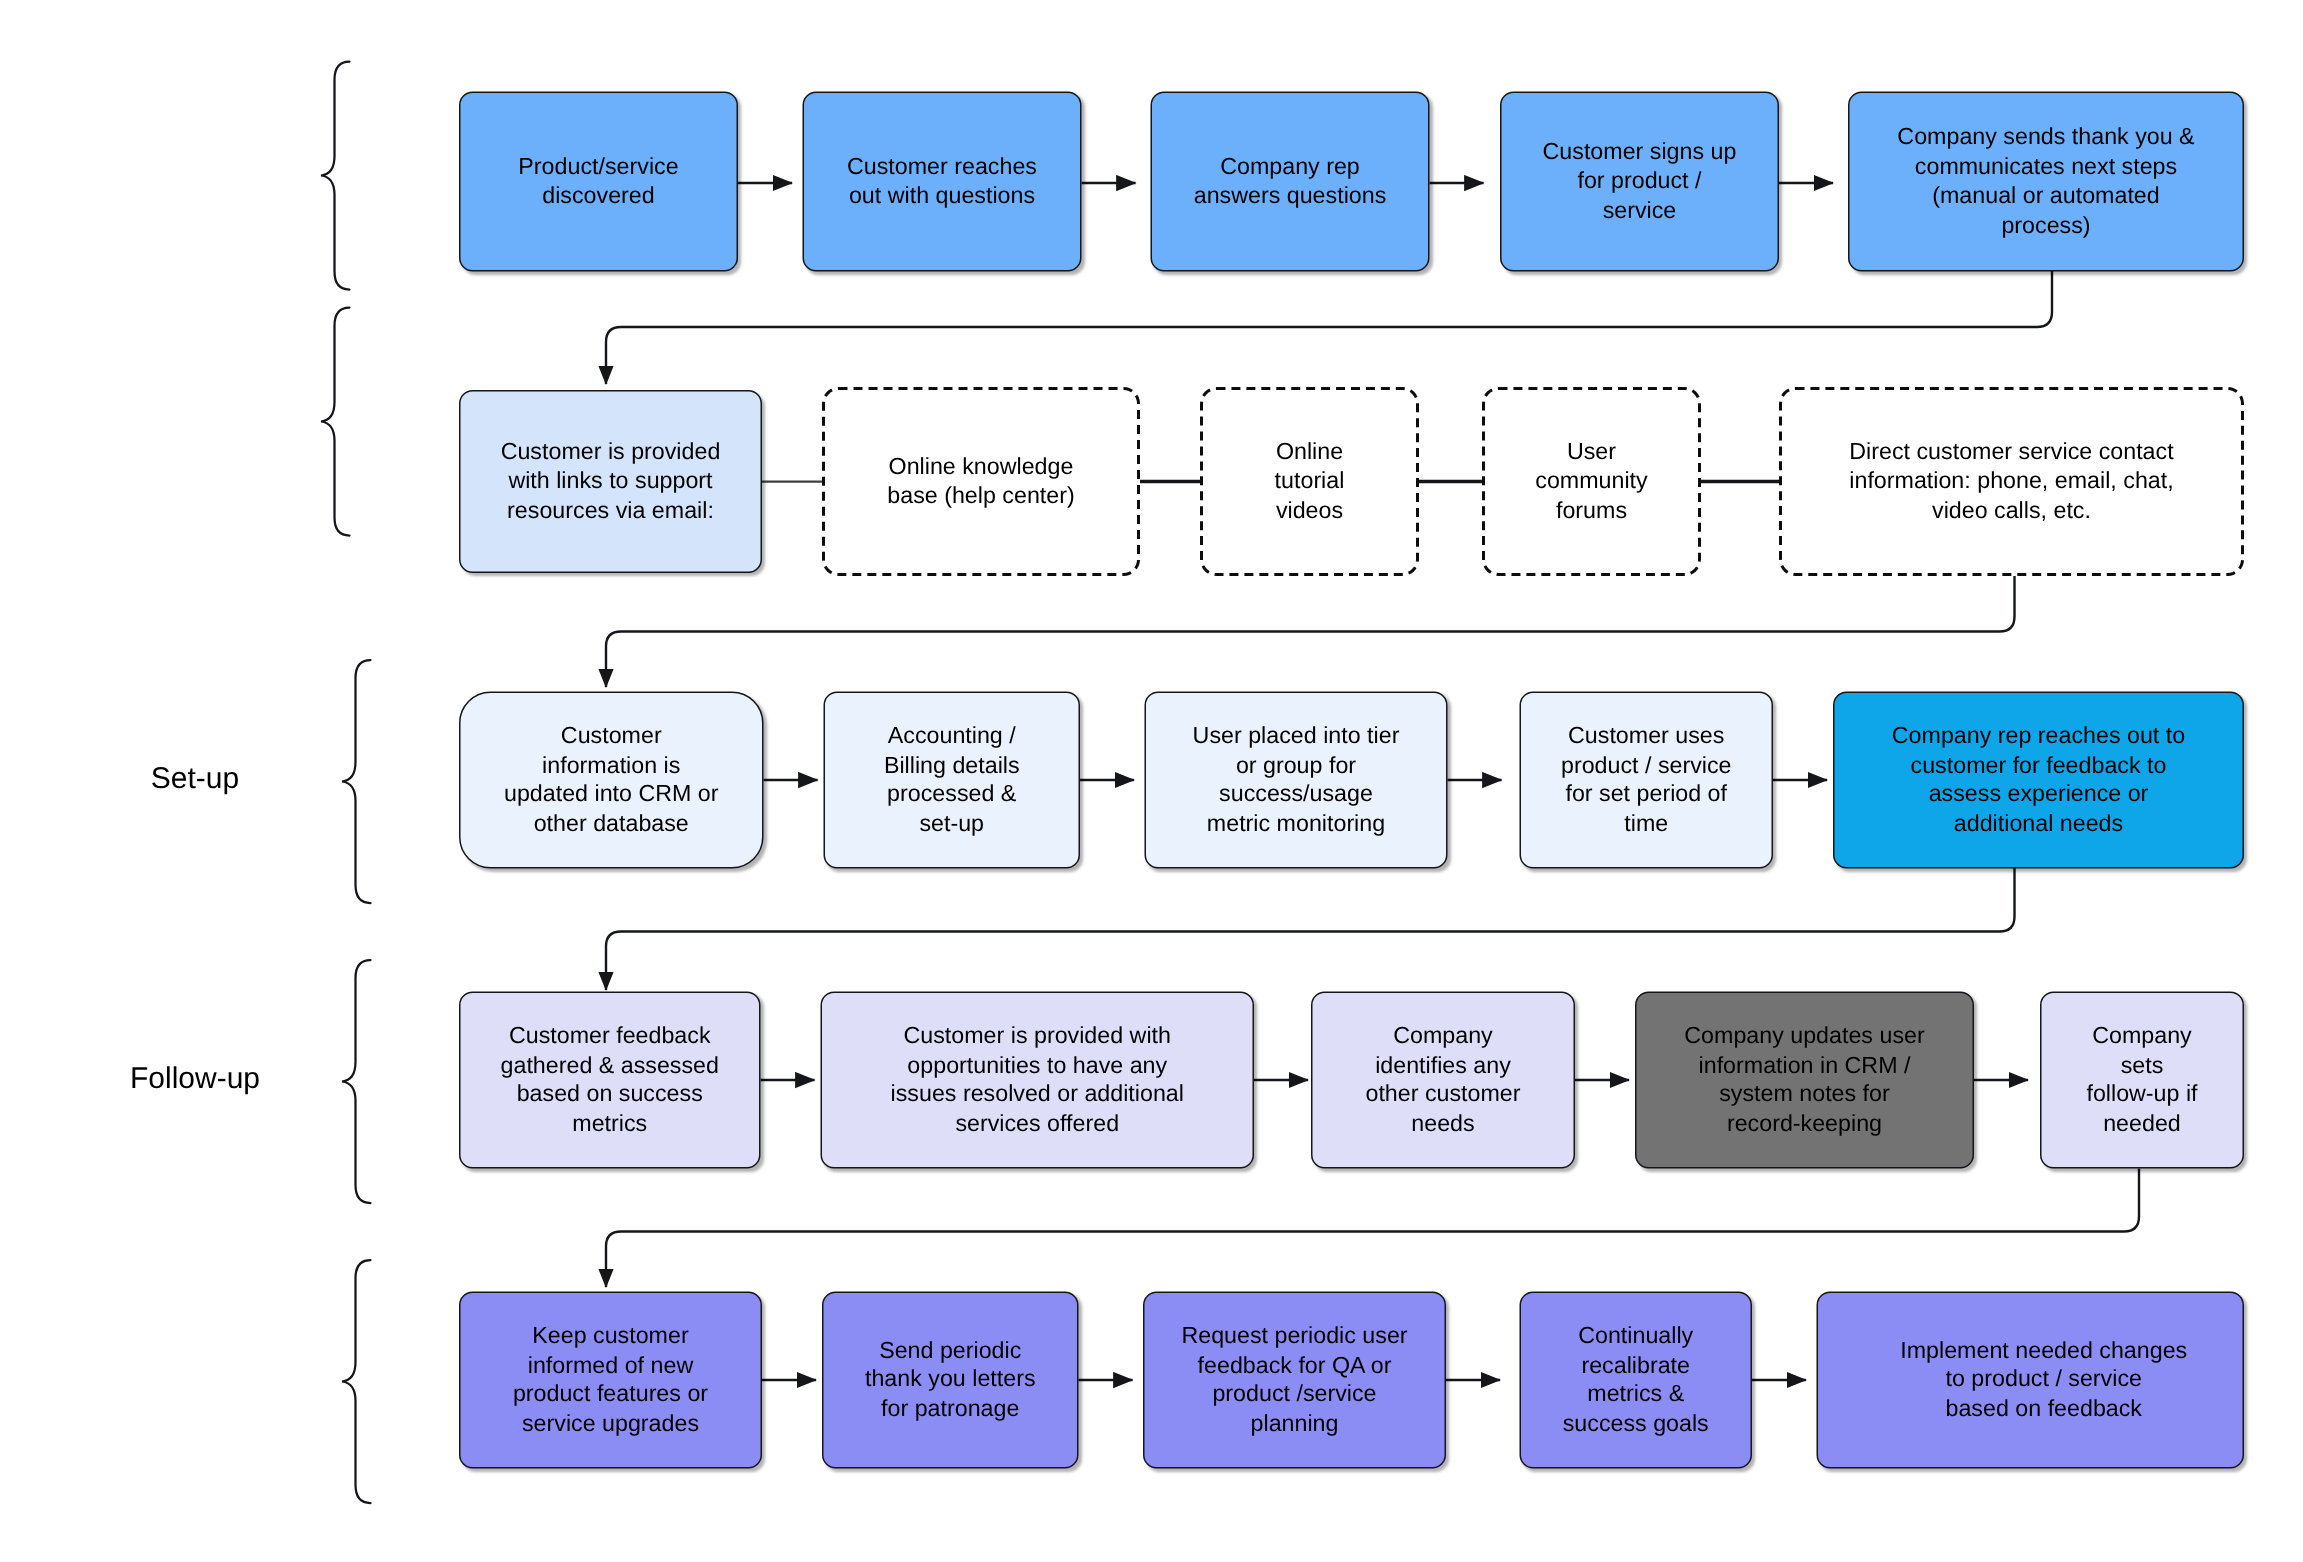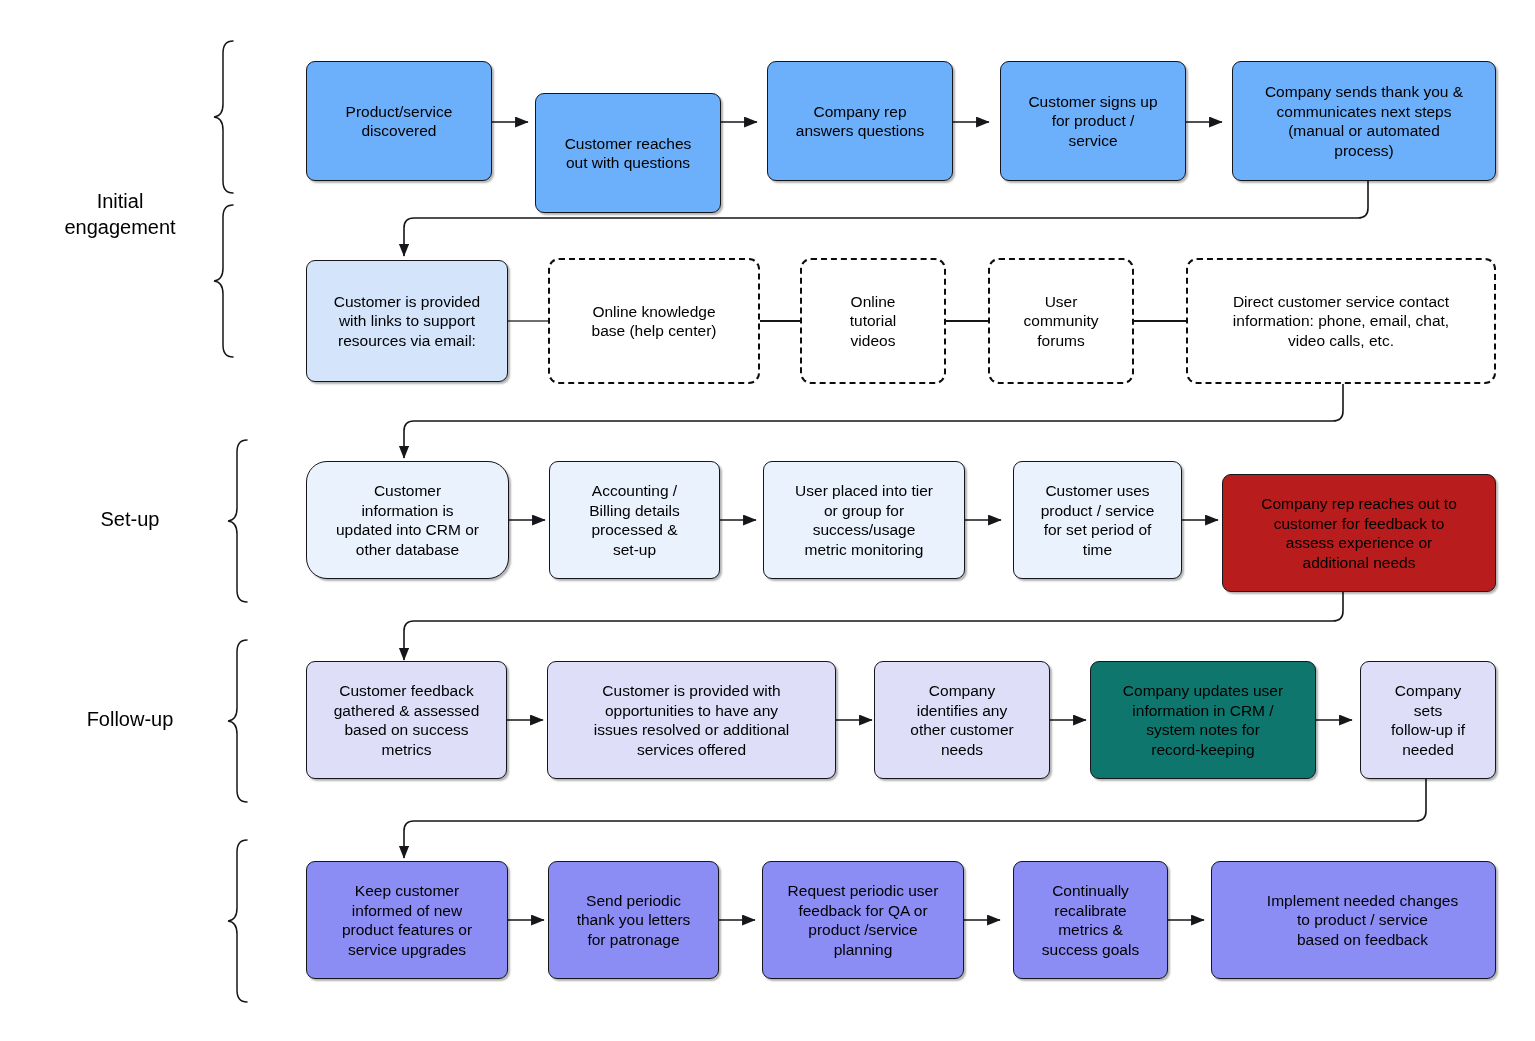--- a/index.html
+++ b/index.html
@@ -118,28 +118,26 @@
 
     <g stroke="#15161a" stroke-width="1.5" fill="none" stroke-linecap="round">
       <path d="M233,41 Q223,41 223,53 L223,104 Q223,116 214,117 Q223,118 223,130 L223,181 Q223,193 233,193"></path>
       <path d="M233,205 Q223,205 223,217 L223,268 Q223,280 214,281 Q223,282 223,294 L223,345 Q223,357 233,357"></path>
       <path d="M247,440 Q237,440 237,452 L237,508 Q237,520 228,521 Q237,522 237,534 L237,590 Q237,602 247,602"></path>
       <path d="M247,640 Q237,640 237,652 L237,708 Q237,720 228,721 Q237,722 237,734 L237,790 Q237,802 247,802"></path>
       <path d="M247,840 Q237,840 237,852 L237,908 Q237,920 228,921 Q237,922 237,934 L237,990 Q237,1002 247,1002"></path>
     </g>
   </svg>
 
-  <div class="stage-label" style="left:40px; top:188px; width:160px;">Initial
-engagement</div>
   <div class="stage-label" style="left:50px; top:506px; width:160px;">Set-up</div>
   <div class="stage-label" style="left:50px; top:706px; width:160px;">Follow-up</div>
 
   <div class="node solid" style="left:306px; top:61px; width:186px; height:120px; background:#6CAFFB;">Product/service
 discovered</div>
-  <div class="node solid" style="left:535px; top:61px; width:186px; height:120px; background:#6CAFFB;margin-top:32px;">Customer reaches
+  <div class="node solid" style="left:535px; top:61px; width:186px; height:120px; background:#6CAFFB;">Customer reaches
 out with questions</div>
   <div class="node solid" style="left:767px; top:61px; width:186px; height:120px; background:#6CAFFB;">Company rep
 answers questions</div>
   <div class="node solid" style="left:1000px; top:61px; width:186px; height:120px; background:#6CAFFB;">Customer signs up
 for product /
 service</div>
   <div class="node solid" style="left:306px; top:260px; width:202px; height:122px; background:#D3E4FB;">Customer is provided
 with links to support
 resources via email:</div>
 
@@ -168,38 +166,38 @@
 processed &amp;
 set-up</div>
   <div class="node solid" style="left:763px; top:461px; width:202px; height:118px; background:#EAF2FD;">User placed into tier
 or group for
 success/usage
 metric monitoring</div>
   <div class="node solid" style="left:1013px; top:461px; width:169px; height:118px; background:#EAF2FD;">Customer uses
 product / service
 for set period of
 time</div>
-  <div class="node solid" style="left:1222px; top:474px; width:274px; height:118px; background:#b91c1c;">Company rep reaches out to
+  <div class="node solid" style="left:1222px; top:461px; width:274px; height:118px; background:#0ea5e9;">Company rep reaches out to
 customer for feedback to
 assess experience or
 additional needs</div>
 
   <div class="node solid" style="left:306px; top:661px; width:201px; height:118px; background:#DEDEF9;">Customer feedback
 gathered &amp; assessed
 based on success
 metrics</div>
   <div class="node solid" style="left:547px; top:661px; width:289px; height:118px; background:#DEDEF9;">Customer is provided with
 opportunities to have any
 issues resolved or additional
 services offered</div>
   <div class="node solid" style="left:874px; top:661px; width:176px; height:118px; background:#DEDEF9;">Company
 identifies any
 other customer
 needs</div>
-  <div class="node solid" style="left:1090px; top:661px; width:226px; height:118px; background:#0f766e;">Company updates user
+  <div class="node solid" style="left:1090px; top:661px; width:226px; height:118px; background:#737373;">Company updates user
 information in CRM /
 system notes for
 record-keeping</div>
   <div class="node solid" style="left:1360px; top:661px; width:136px; height:118px; background:#DEDEF9;">Company
 sets
 follow-up if
 needed</div>
 
   <div class="node solid" style="left:306px; top:861px; width:202px; height:118px; background:#8C8CF5;">Keep customer
 informed of new

